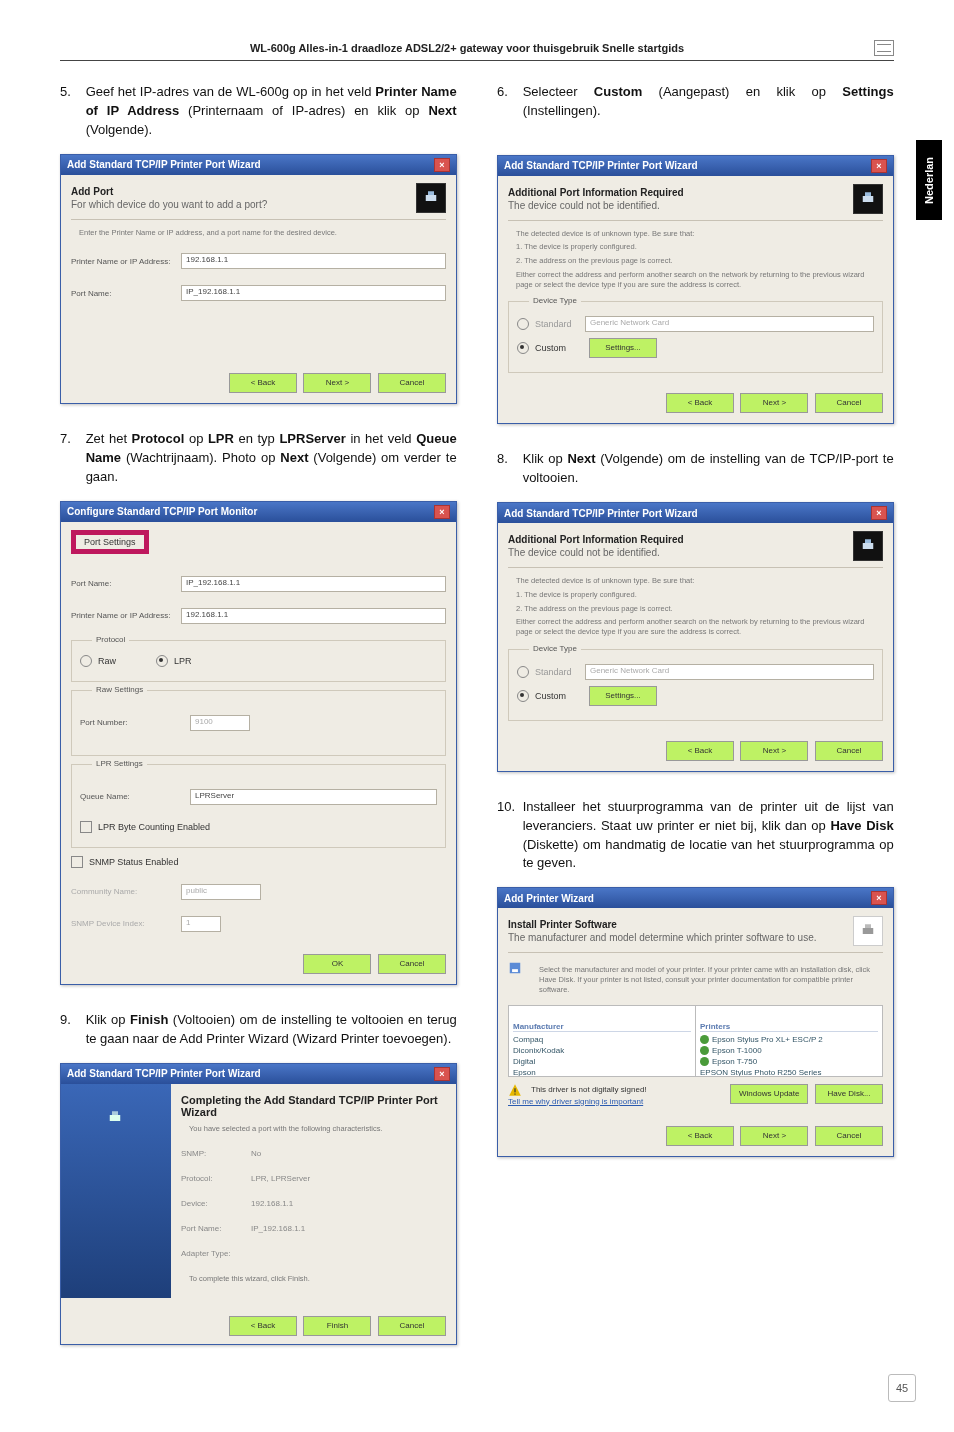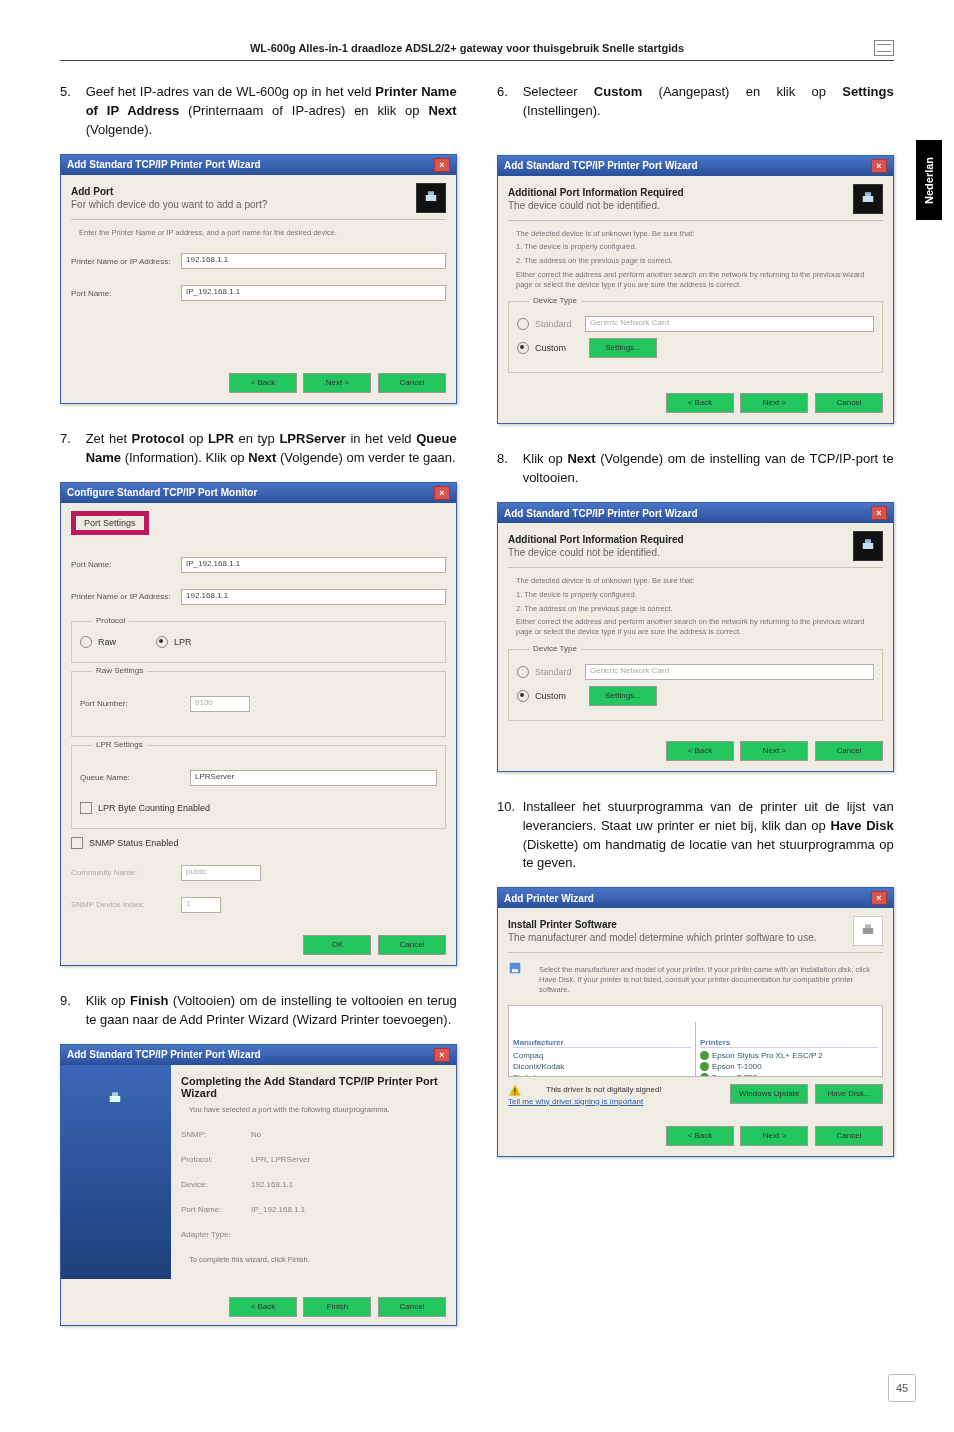--- a/index.html
+++ b/index.html
@@ -149,21 +149,21 @@
     padding-top: 6px;
   }
   .btn {
     display: inline-block;
     min-width: 50px;
     height: 18px;
     line-height: 18px;
     text-align: center;
     font-size: 8px;
     color: #333;
-    background: #22c55e;
+    background: #bef264;
     border: 1px solid #999;
     margin-left: 4px;
     padding: 0 8px;
   }
   .group-box {
     border: 1px solid #cfc9bb;
     padding: 8px;
     margin: 8px 0;
     position: relative;
   }
@@ -242,21 +242,20 @@
     display: flex;
     border: 1px solid #bbb;
     background: #fff;
     height: 70px;
     margin: 6px 0;
   }
   .mfr-col {
     flex: 1;
     overflow: hidden;
     padding: 16px 4px;
-    margin-top: 16px;
   }
   .mfr-col + .mfr-col { border-left: 1px solid #bbb; }
   .mfr-head { font-size: 8px; color: #5a7ab0; font-weight: bold; border-bottom: 1px solid #cdd6e6; margin-bottom: 2px;}
   .mfr-item { font-size: 8px; color: #356; padding: 1px 0; display: flex; align-items: center; gap: 3px;}
   .mfr-item .gdot { width:9px;height:9px;border-radius:50%;background:#4a9b3a;}
   .link-ish { font-size: 8px; color: #2b5bb0; text-decoration: underline; }
   .alert-ico {
     width: 14px; height: 14px;
     display: inline-block;
     vertical-align: middle;
@@ -320,21 +319,21 @@
               <span class="btn">Next &gt;</span>
               <span class="btn">Cancel</span>
             </div>
           </div>
         </div>
       </div>
 
       <div class="step">
         <span class="num">7.</span>
         <span class="step-text">
-          <span>Zet het </span><b>Protocol</b><span> op </span><b>LPR</b><span> en typ </span><b>LPRServer</b><span> in het veld </span><b>Queue Name</b><span> (Information). Klik op </span><b>Next</b><span> (Volgende) om verder te gaan.</span>
+          <span>Zet het </span><b>Protocol</b><span> op </span><b>LPR</b><span> en typ </span><b>LPRServer</b><span> in het veld </span><b>Queue Name</b><span> (Wachtrijnaam). Photo op </span><b>Next</b><span> (Volgende) om verder te gaan.</span>
         </span>
       </div>
 
       <div class="shot">
         <div class="win">
           <div class="win-title">
             <span>Configure Standard TCP/IP Port Monitor</span>
             <span class="win-x">×</span>
           </div>
           <div class="win-body">
@@ -417,21 +416,21 @@
                <div class="wiz-icon" style="background:transparent;border:none">
                  <svg viewBox="0 0 24 24">
                       <path fill="#dfe" d="M5 8h14v8H5z"></path>
                       <path fill="#acd" d="M8 3h8v5H8z"></path>
                     </svg>
                </div>
               </div>
             </div>
             <div class="wiz-main">
               <div class="wiz-main-title">Completing the Add Standard TCP/IP Printer Port Wizard</div>
-              <div class="small-note">You have selected a port with the following stuurprogramma.</div>
+              <div class="small-note">You have selected a port with the following characteristics.</div>
               <div style="margin:6px 0;">
                 <div class="field-row">
                     <label style="width:70px;color:#888">SNMP:</label>
                     <span style="font-size:8px;color:#888">No</span>
                   </div>
                 <div class="field-row">
                     <label style="width:70px;color:#888">Protocol:</label>
                     <span style="font-size:8px;color:#888">LPR, LPRServer</span>
                   </div>
                 <div class="field-row">
@@ -630,21 +629,21 @@
                     <span class="gdot"></span>
                     <span>Epson T-750</span>
                   </div>
                 <div class="mfr-item">
                     <span>EPSON Stylus Photo R250 Series</span>
                   </div>
               </div>
             </div>
             <div style="display:flex;justify-content:space-between;align-items:center;margin-top:4px">
               <div>
-                <div style="display:flex;align-items:center;gap:21px">
+                <div style="display:flex;align-items:center;gap:6px">
                   <span class="alert-ico"><svg viewBox="0 0 24 24">
                         <path fill="#e6b800" d="M12 2L2 22h20z"></path>
                         <rect x="11" y="9" width="2" height="7" fill="#333"></rect>
                         <rect x="11" y="18" width="2" height="2" fill="#333"></rect>
                       </svg></span>
                   <span style="font-size:8px;color:#333">This driver is not digitally signed!</span>
                 </div>
                 <div class="link-ish">Tell me why driver signing is important</div>
               </div>
               <div>

